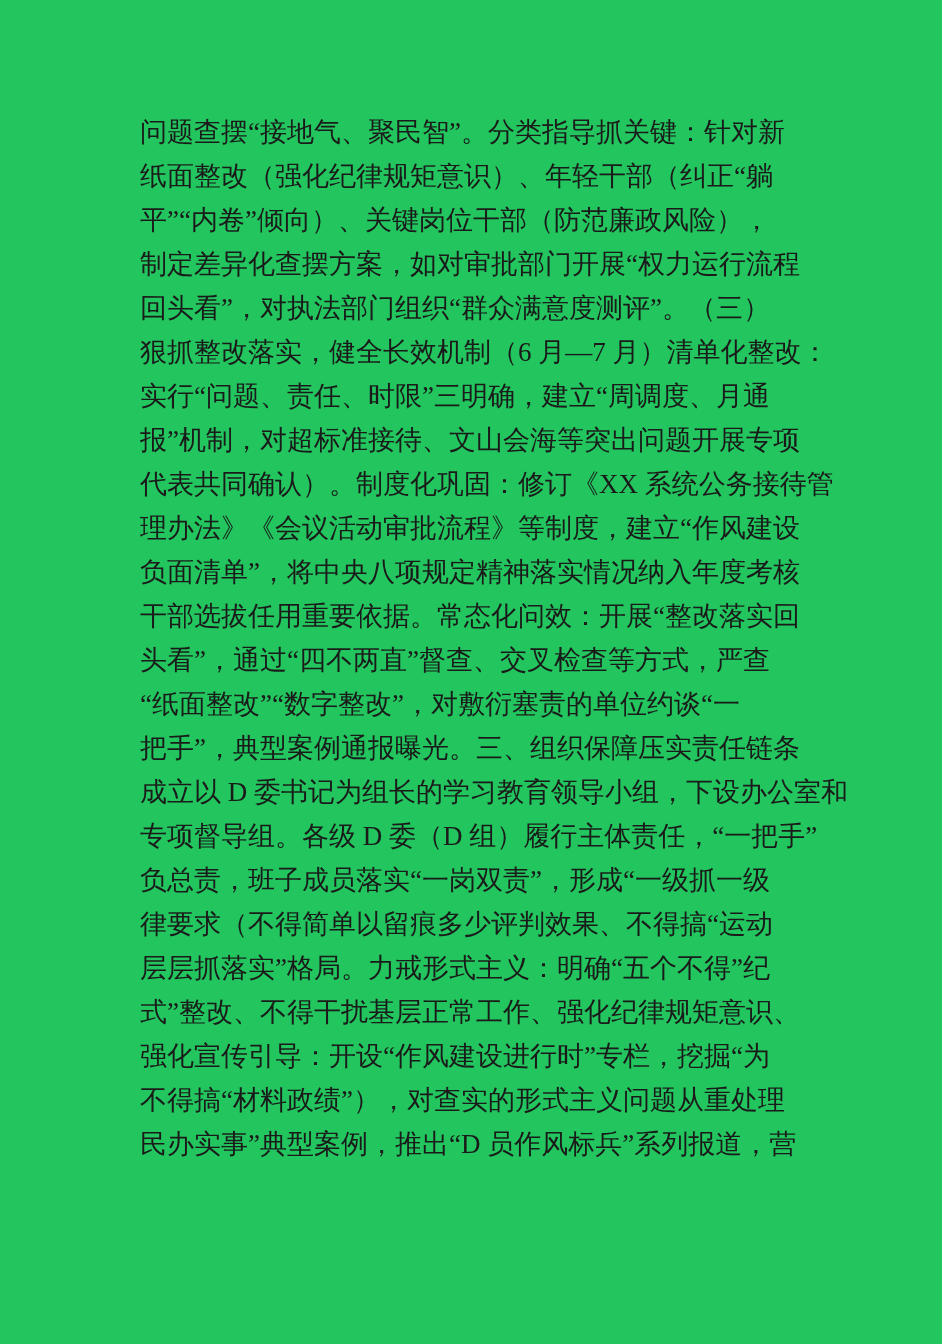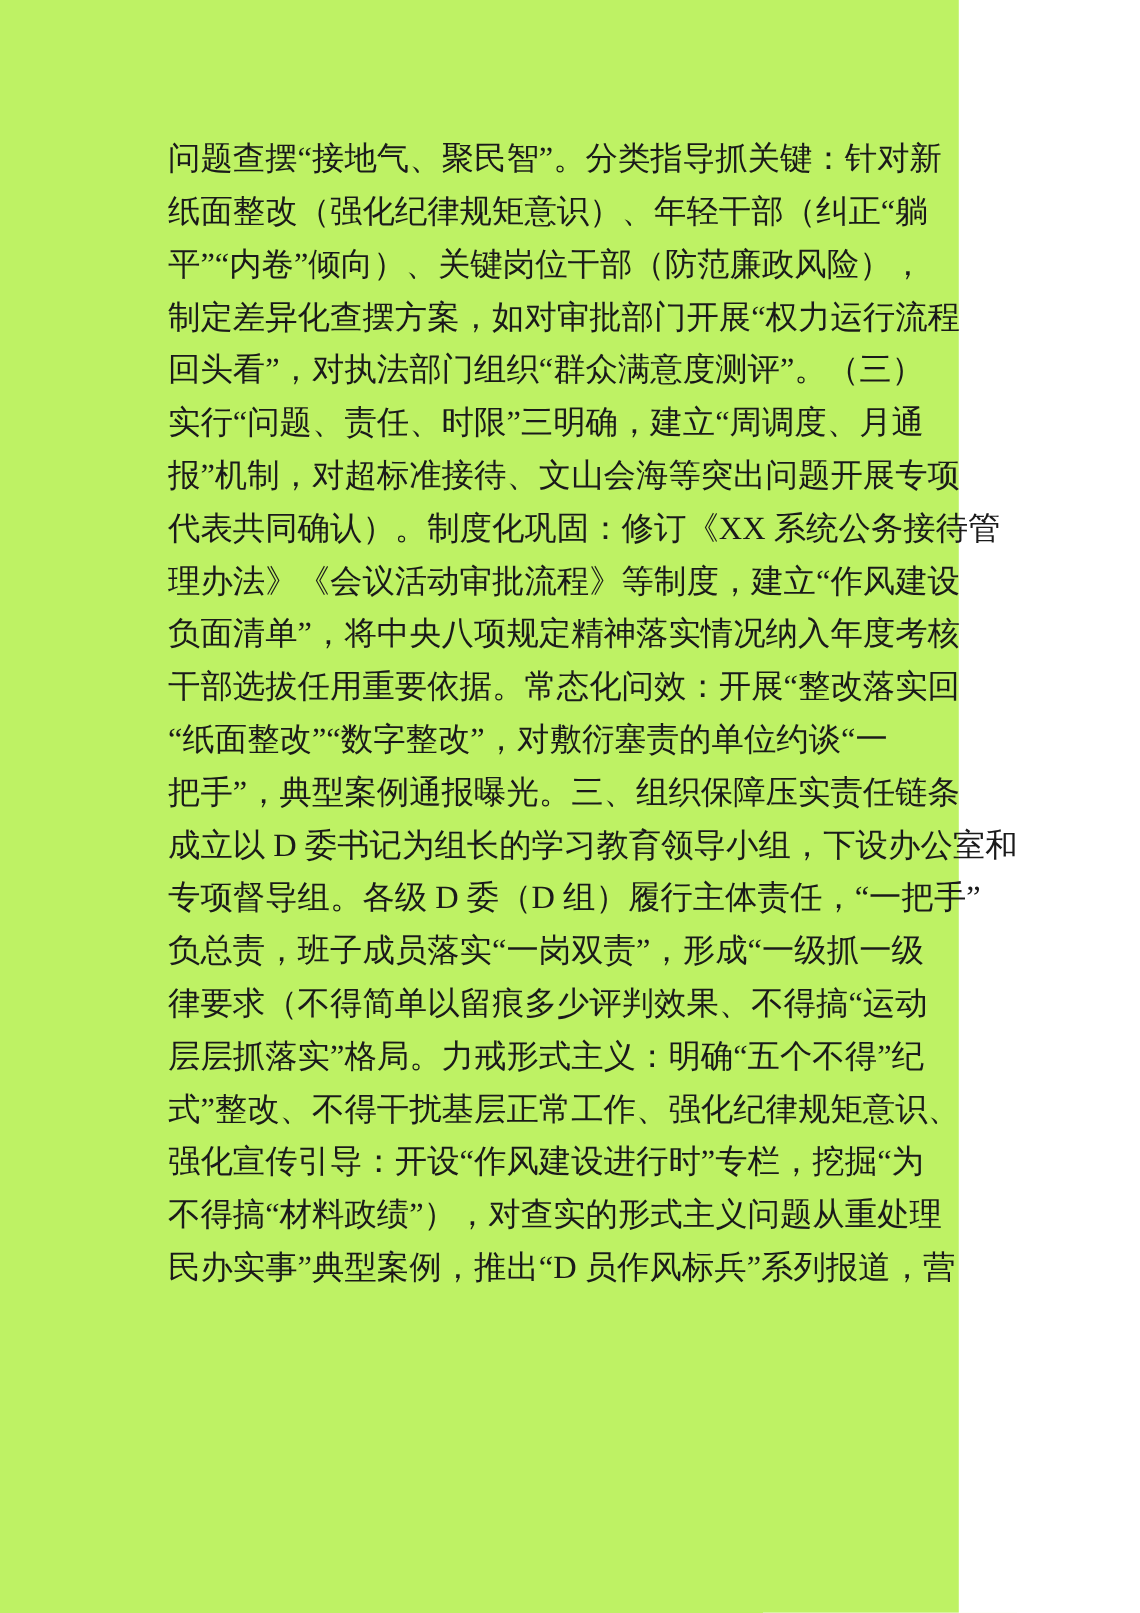--- a/index.html
+++ b/index.html
@@ -6,23 +6,23 @@
 
   html, body {
     width: 950px;
     height: 1344px;
     background: #ffffff;
     overflow: hidden;
   }
 
   .page {
     position: relative;
-    width: 799px;
+    width: 942px;
     height: 1344px;
-    background: #bef264;
+    background: #22c55e;
     font-family: "Liberation Serif", "DejaVu Serif", serif;
   }
 
   .text-block {
     position: absolute;
     left: 140px;
     top: 110px;
     width: 697px;
     color: #1a1a1a;
   }
@@ -48,26 +48,28 @@
 </head>
 <body>
 
 <div class="page">
   <div class="text-block">
       <div class="text-line">问题查摆“接地气、聚民智”。分类指导抓关键：针对新</div>
       <div class="text-line">纸面整改（强化纪律规矩意识）、年轻干部（纠正“躺</div>
       <div class="text-line">平”“内卷”倾向）、关键岗位干部（防范廉政风险），</div>
       <div class="text-line">制定差异化查摆方案，如对审批部门开展“权力运行流程</div>
       <div class="text-line">回头看”，对执法部门组织“群众满意度测评”。（三）</div>
+      <div class="text-line">狠抓整改落实，健全长效机制（6 月—7 月）清单化整改：</div>
       <div class="text-line">实行“问题、责任、时限”三明确，建立“周调度、月通</div>
       <div class="text-line">报”机制，对超标准接待、文山会海等突出问题开展专项</div>
       <div class="text-line">代表共同确认）。制度化巩固：修订《XX 系统公务接待管</div>
       <div class="text-line">理办法》《会议活动审批流程》等制度，建立“作风建设</div>
       <div class="text-line">负面清单”，将中央八项规定精神落实情况纳入年度考核</div>
       <div class="text-line">干部选拔任用重要依据。常态化问效：开展“整改落实回</div>
+      <div class="text-line">头看”，通过“四不两直”督查、交叉检查等方式，严查</div>
       <div class="text-line">“纸面整改”“数字整改”，对敷衍塞责的单位约谈“一</div>
       <div class="text-line">把手”，典型案例通报曝光。三、组织保障压实责任链条</div>
       <div class="text-line">成立以 D 委书记为组长的学习教育领导小组，下设办公室和</div>
       <div class="text-line">专项督导组。各级 D 委（D 组）履行主体责任，“一把手”</div>
       <div class="text-line">负总责，班子成员落实“一岗双责”，形成“一级抓一级</div>
       <div class="text-line">律要求（不得简单以留痕多少评判效果、不得搞“运动</div>
       <div class="text-line">层层抓落实”格局。力戒形式主义：明确“五个不得”纪</div>
       <div class="text-line">式”整改、不得干扰基层正常工作、强化纪律规矩意识、</div>
       <div class="text-line">强化宣传引导：开设“作风建设进行时”专栏，挖掘“为</div>
       <div class="text-line">不得搞“材料政绩”），对查实的形式主义问题从重处理</div>

